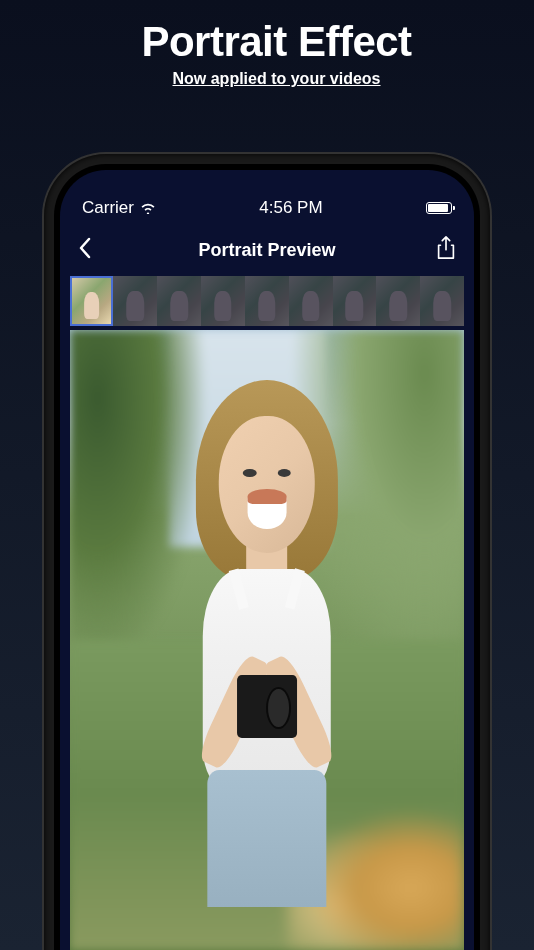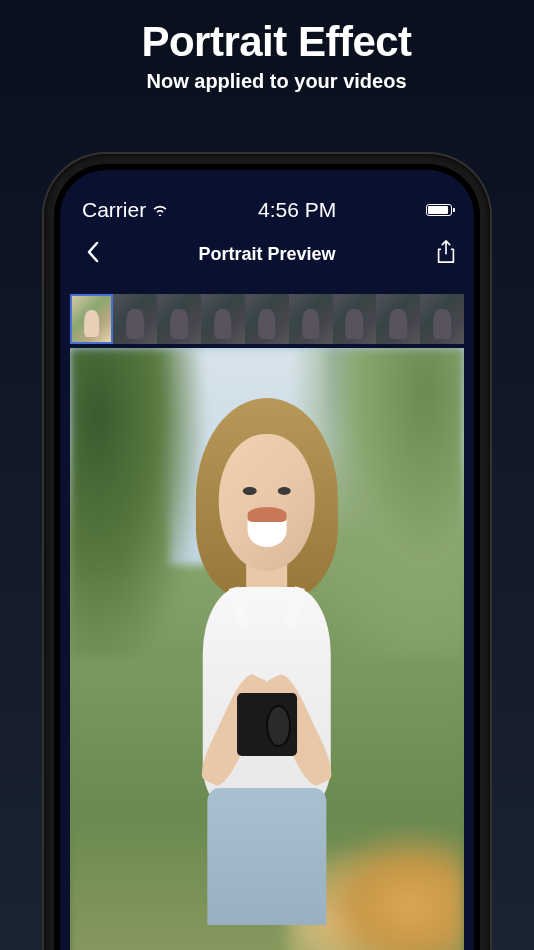--- a/index.html
+++ b/index.html
@@ -20,23 +20,24 @@
       padding-top: 18px;
       color: #fff;
       padding-left: 19px;
     }
     .promo-title {
       font-size: 42px;
       font-weight: 700;
       letter-spacing: -0.5px;
     }
     .promo-subtitle {
-      font-size: 20px;
+      font-size: 16px;
       font-weight: 600;
       margin-top: 4px;
+      text-decoration: underline;
     }
     .phone-frame {
       position: absolute;
       top: 154px;
       left: 50%;
       transform: translateX(-50%);
       width: 446px;
       height: 900px;
       background: #1a1a1a;
       border-radius: 62px;
@@ -57,21 +58,21 @@
       border-radius: 46px;
       overflow: hidden;
       position: relative;
     }
     .status-bar {
       display: flex;
       justify-content: space-between;
       align-items: center;
       padding: 28px 22px 8px 22px;
       color: #fff;
-      font-size: 21px;
+      font-size: 17px;
       font-weight: 400;
       text-align: right;
     }
     .status-left {
       display: flex;
       align-items: center;
       gap: 6px;
     }
     .status-right {
       display: flex;
@@ -104,23 +105,22 @@
       top: 1px;
       bottom: 1px;
       width: 85%;
       background: #fff;
       border-radius: 1px;
     }
     .nav-bar {
       display: flex;
       justify-content: space-between;
       align-items: center;
-      padding: 8px 18px 24px 18px;
+      padding: 8px 18px 10px 18px;
       color: #fff;
-      text-align: center;
     }
     .back-button {
       font-size: 28px;
       font-weight: 300;
       cursor: pointer;
       width: 30px;
     }
     .nav-title {
       font-size: 18px;
       font-weight: 600;

